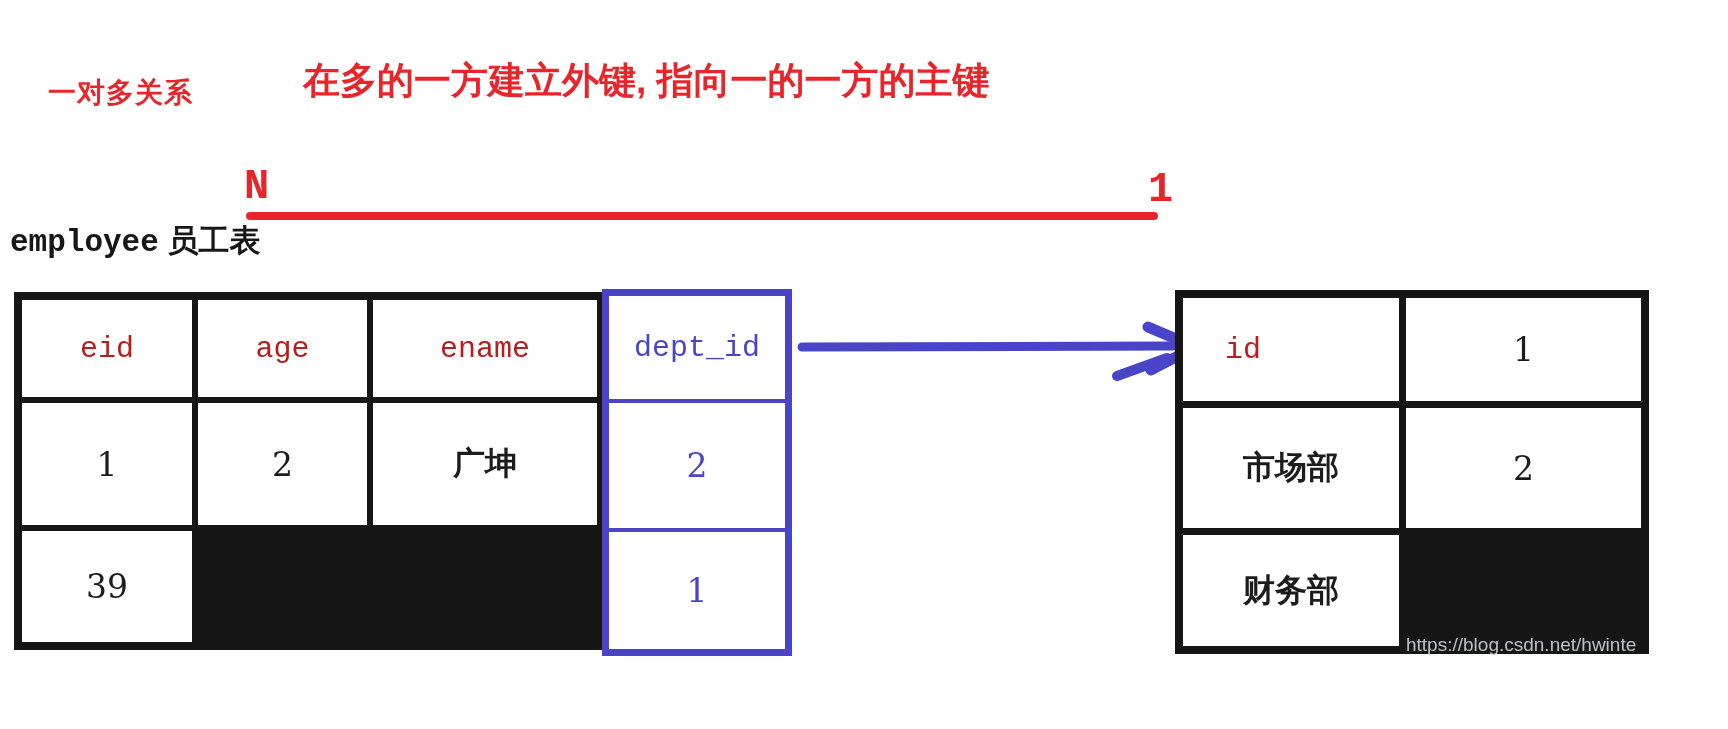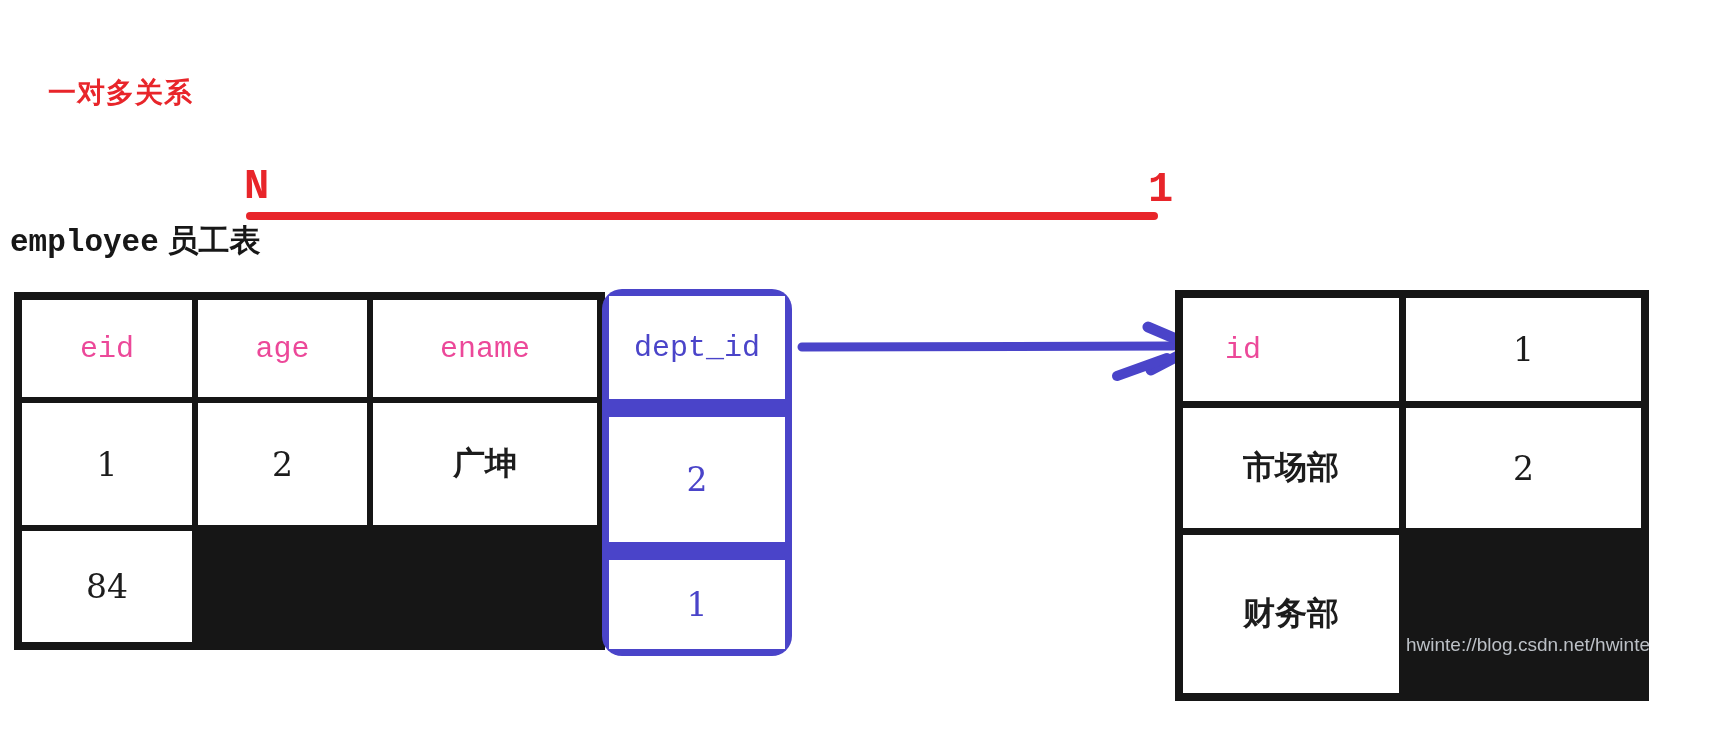--- a/index.html
+++ b/index.html
@@ -40,75 +40,75 @@
   
   .grid { position:absolute; display:grid; box-sizing:border-box; }
   .emp-table {
     left:14px; top:292px; width:591px; height:358px;
     background:#161616; padding:8px; gap:6px;
     grid-template-columns:170px 169px 1fr;
     grid-template-rows:97px 122px 1fr;
   }
   .fk-column {
     left:602px; top:289px; width:190px; height:367px;
-    background:#4a44c9; padding:7px; gap:18px;
+    background:#4a44c9; padding:7px; gap:4px;
     grid-template-rows:103px 125px 1fr;
-    border-radius:20px;
   }
   .dept-table {
-    left:1175px; top:290px; width:474px; height:411px;
+    left:1175px; top:290px; width:474px; height:364px;
     background:#161616; padding:8px; gap:7px;
     grid-template-columns:216px 1fr;
     grid-template-rows:103px 120px 1fr;
   }
   .cell {
     background:#ffffff; display:flex; align-items:center; justify-content:center;
     overflow:hidden;
   }
-  .th   { font-size:30px; color:#ec4899; }
+  .th   { font-size:30px; color:#b91c1c; }
   .fk-column .th  { color:#4a44c9; font-size:30px; }
   .fk-column .num { color:#4a44c9; }
   .num  { font-family:"DejaVu Serif","Liberation Serif",serif; font-size:33px; color:#1c1c1c; }
   .zh   { font-size:32px; font-weight:bold; color:#1c1c1c; }
   .id-th { justify-content:flex-start; padding-left:42px; box-sizing:border-box; }
 
   .fk-arrow { position:absolute; left:795px; top:320px; }
 
   .watermark {
     position:absolute; left:1406px; top:634px;
     font-size:19px; color:#c5cad0; opacity:.95; white-space:nowrap; z-index:5;
   }
 </style>
 </head>
 <body>
 
 <div class="canvas">
 
   <div class="title red">一对多关系</div>
+  <div class="subtitle red">在多的一方建立外键, 指向一的一方的主键</div>
 
   <div class="n-label red mono">N</div>
   <div class="rel-line"></div>
   <div class="one-label red mono">1</div>
 
   <div class="caption emp-caption">
     <span class="en">employee</span>
     <span>员工表</span>
   </div>
 
 
   <div class="grid emp-table">
     <div class="cell th mono">eid</div>
     <div class="cell th mono">age</div>
     <div class="cell th mono">ename</div>
 
     <div class="cell num">1</div>
 
     <div class="cell num">2</div>
     <div class="cell zh">广坤</div>
-    <div class="cell num">84</div>
+    <div class="cell num">39</div>
   </div>
 
   <div class="grid fk-column">
     <div class="cell th mono">dept_id</div>
     <div class="cell num">2</div>
     <div class="cell num">1</div>
   </div>
 
   <svg class="fk-arrow" width="415" height="64" viewBox="0 0 415 64" xmlns="http://www.w3.org/2000/svg">
     <line x1="7" y1="27" x2="378" y2="26" stroke="#4a44c9" stroke-width="9" stroke-linecap="round"></line>
@@ -119,15 +119,15 @@
   <div class="grid dept-table">
     <div class="cell th mono id-th">id</div>
 
     <div class="cell num">1</div>
     <div class="cell zh">市场部</div>
 
     <div class="cell num">2</div>
     <div class="cell zh">财务部</div>
   </div>
 
-  <div class="watermark">hwinte://blog.csdn.net/hwinte</div>
+  <div class="watermark">https://blog.csdn.net/hwinte</div>
 
 </div>
 
 </body></html>

